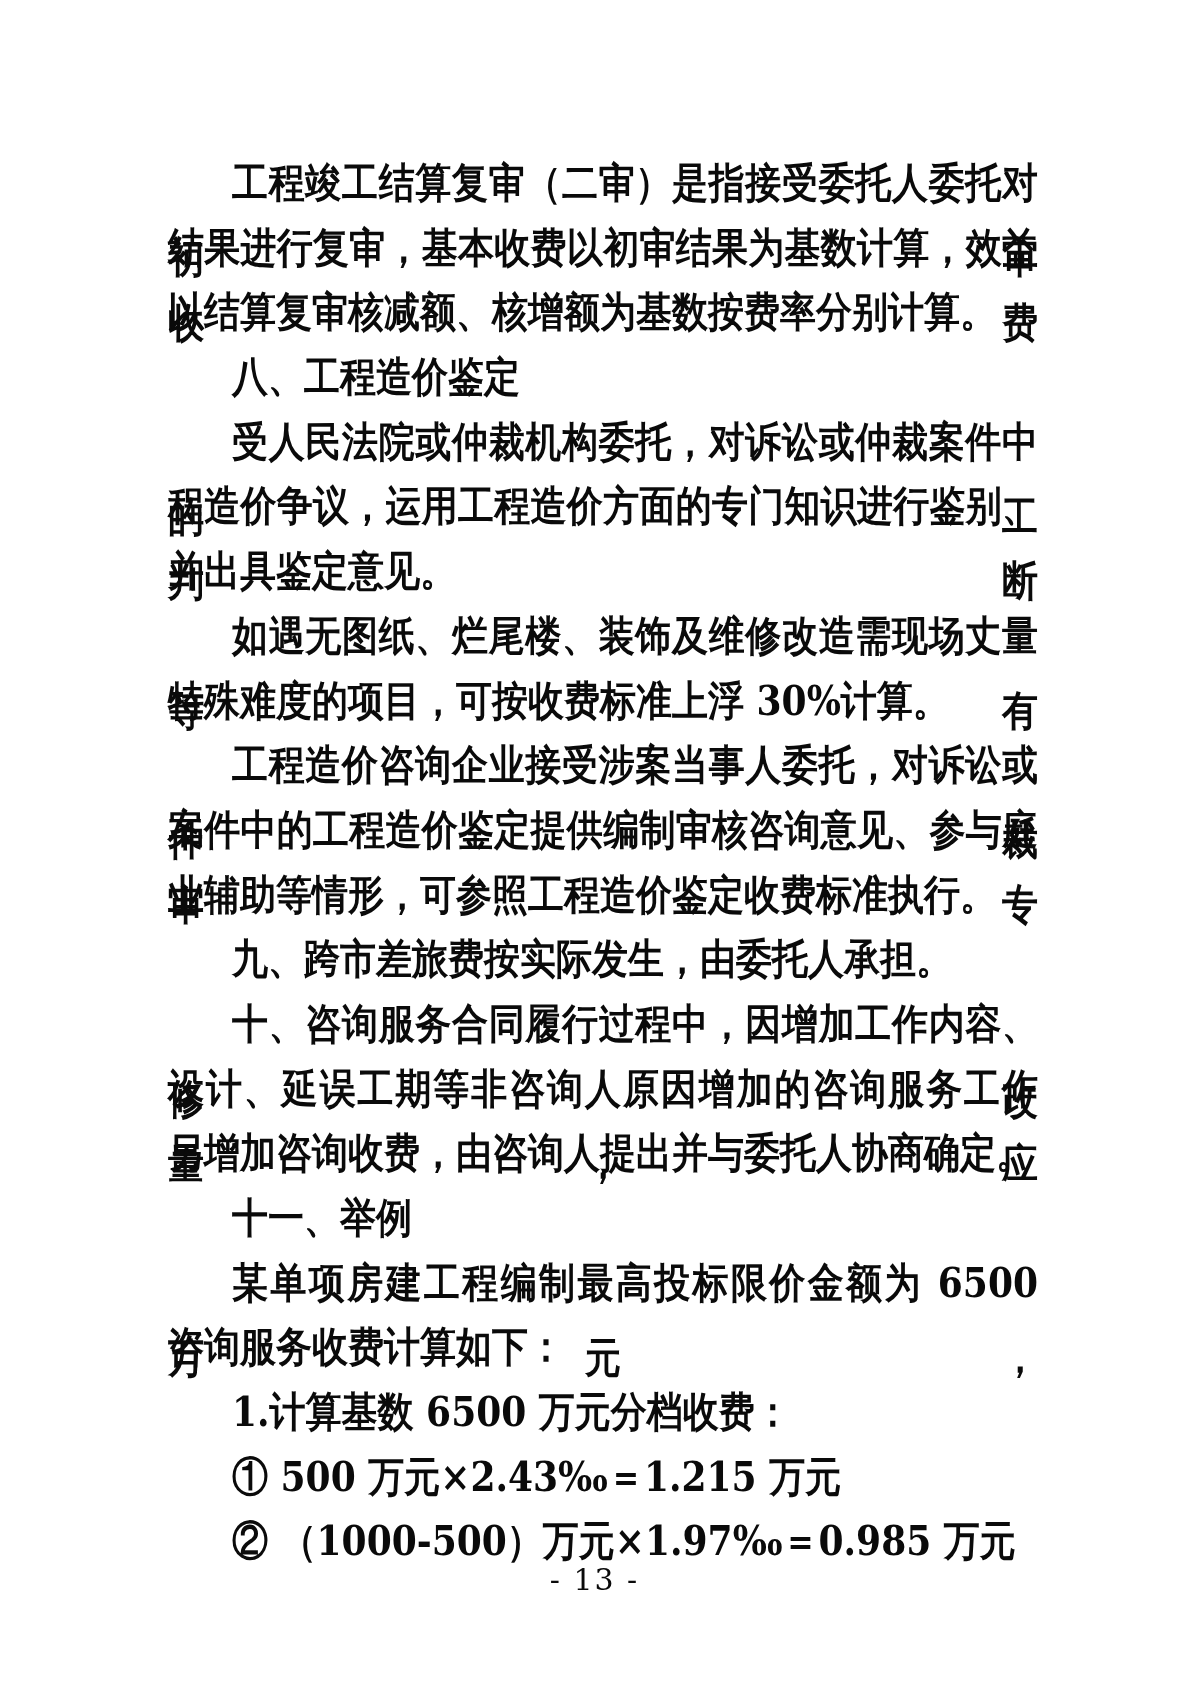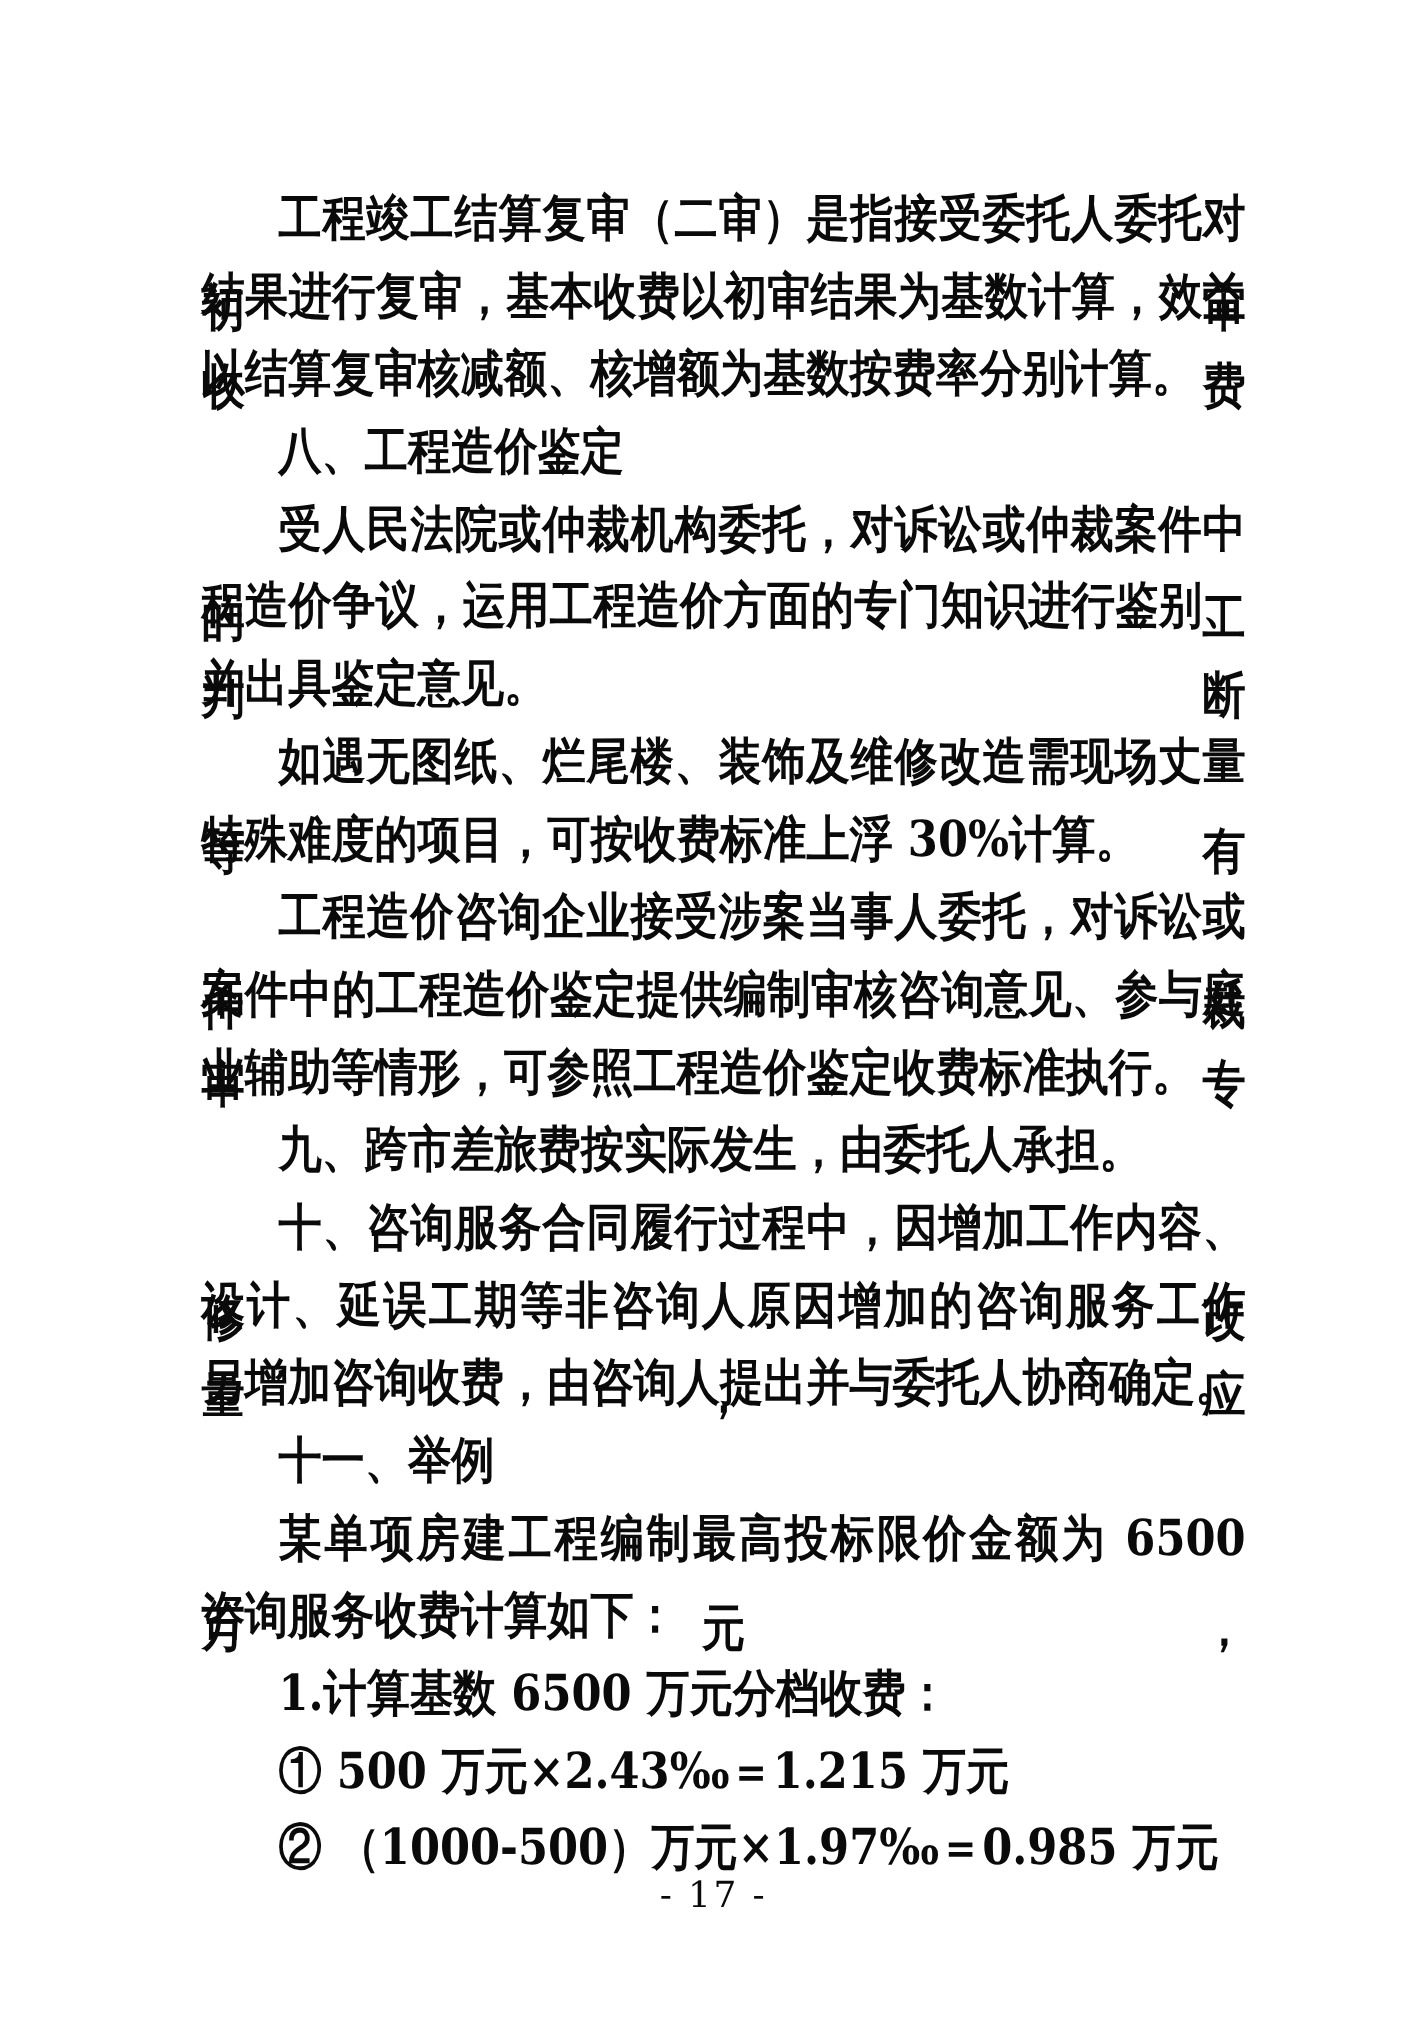--- a/index.html
+++ b/index.html
@@ -77,14 +77,14 @@
       <div class="line first full">十、咨询服务合同履行过程中，因增加工作内容、修改</div>
       <div class="line full">设计、延误工期等非咨询人原因增加的咨询服务工作量，应</div>
       <div class="line">另增加咨询收费，由咨询人提出并与委托人协商确定。</div>
       <div class="line first">十一、举例</div>
       <div class="line first full">某单项房建工程编制最高投标限价金额为 6500 万元，</div>
       <div class="line">咨询服务收费计算如下：</div>
       <div class="line first">1.计算基数 6500 万元分档收费：</div>
       <div class="line first">① 500 万元×2.43‰＝1.215 万元</div>
       <div class="line first">② （1000-500）万元×1.97‰＝0.985 万元</div>
     </div>
-  <div class="page-num">- 17 -</div>
+  <div class="page-num">- 13 -</div>
 </div>
 
 </body></html>

